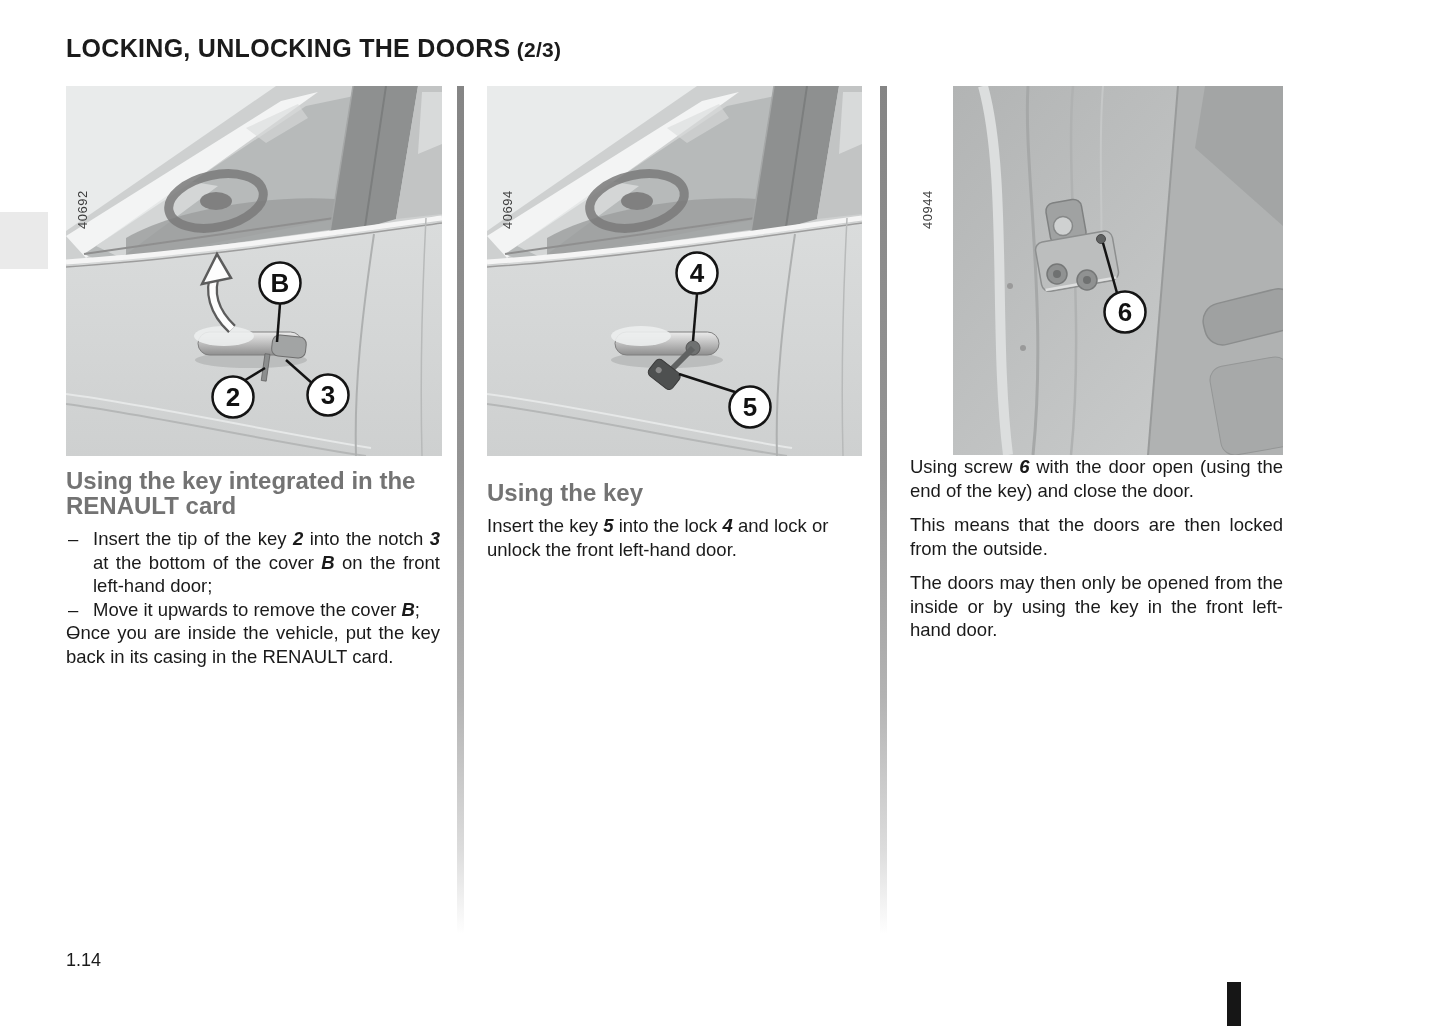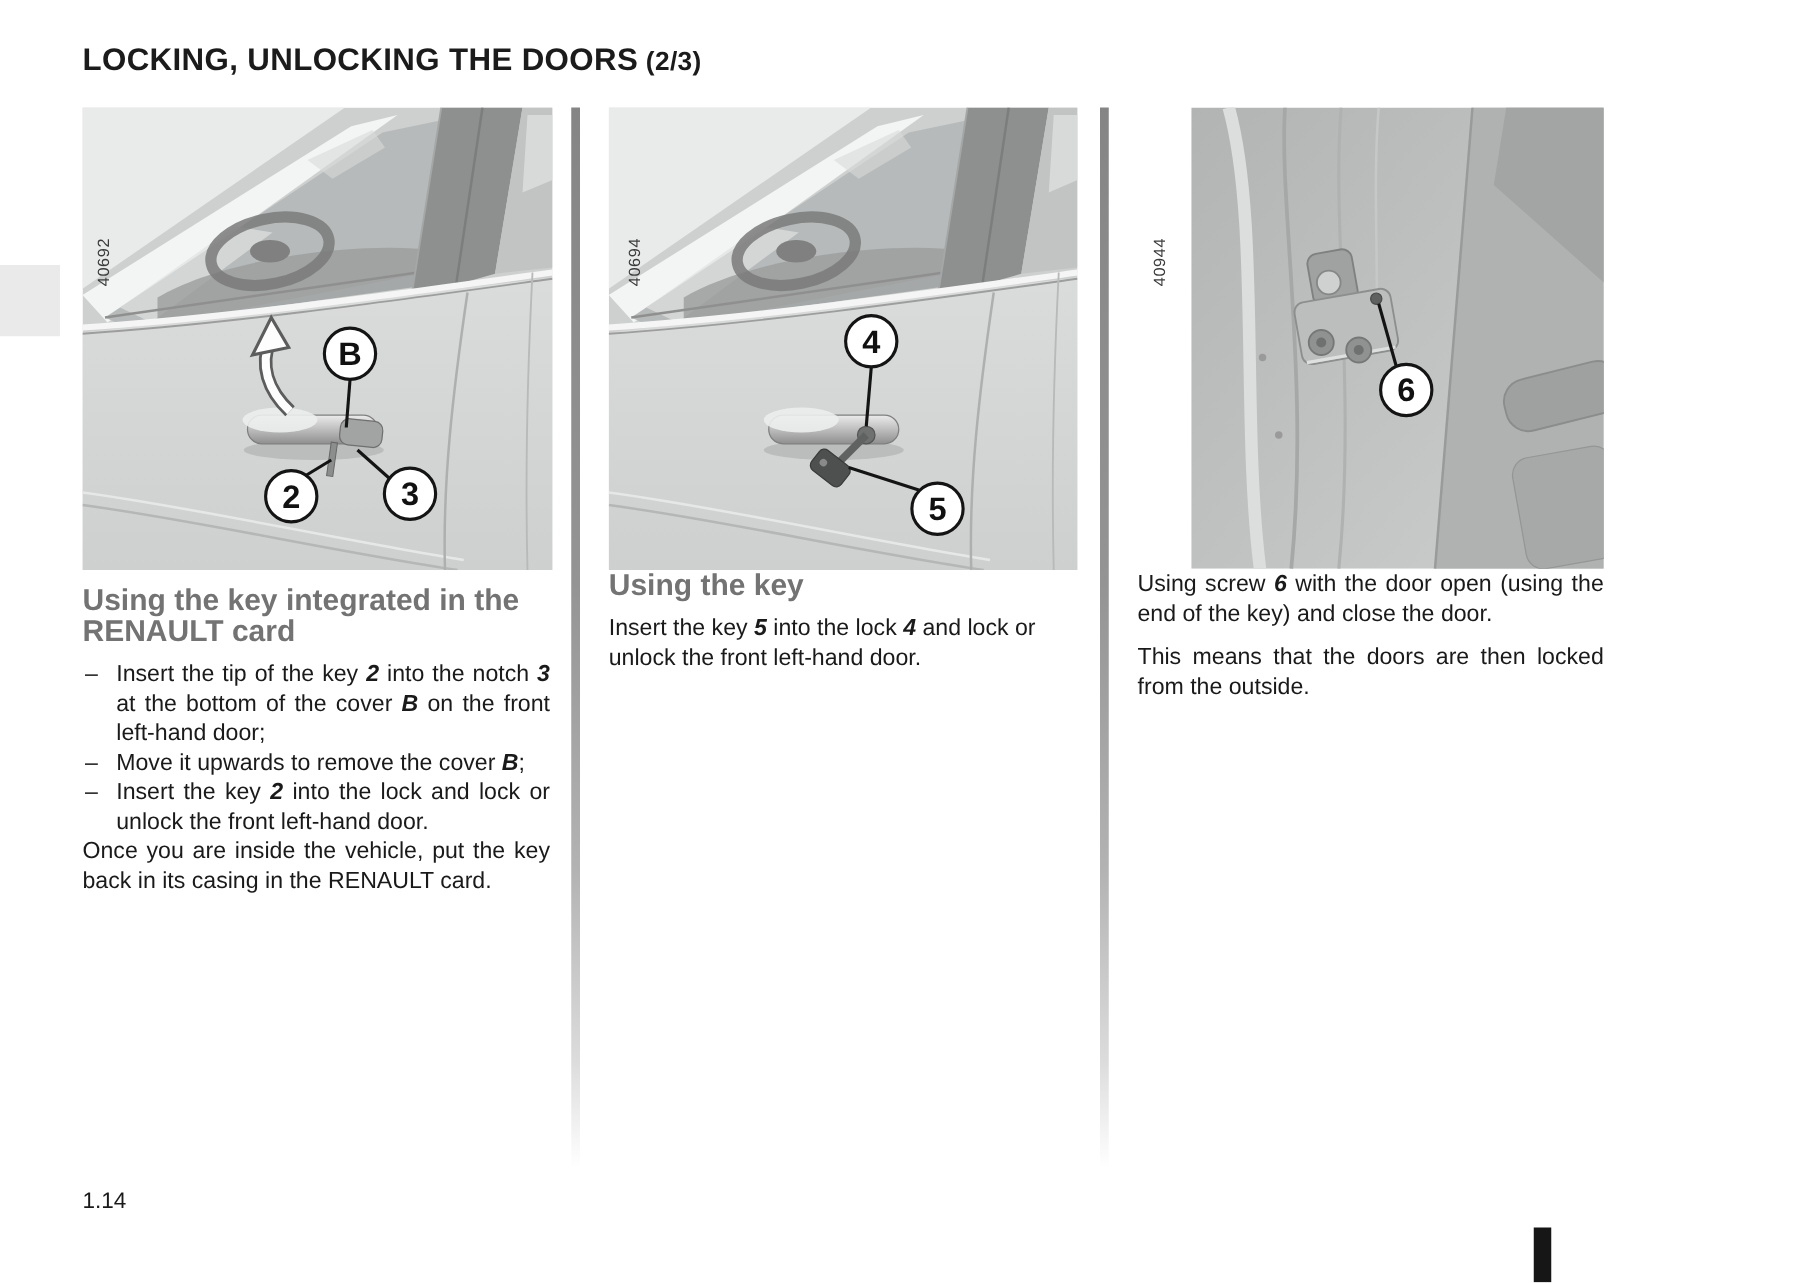--- a/index.html
+++ b/index.html
@@ -129,21 +129,21 @@
         <g>
           <circle cx="262" cy="309" r="20.5" fill="#ffffff" stroke="#141414" stroke-width="2.5"></circle>
           <text x="262" y="318" text-anchor="middle" font-size="26" font-weight="bold" fill="#111111">3</text>
         </g>
       </svg>
     </div>
     <h3 class="h-small">Using the key integrated in the RENAULT card</h3>
     <div class="body-text">
       <div class="bullet just"><span class="marker">–</span><span><span>Insert the tip of the key </span><span class="ref">2</span><span> into the notch </span><span class="ref">3</span><span> at the bottom of the cover </span><span class="ref">B</span><span> on the front left-hand door;</span></span></div>
       <div class="bullet just"><span class="marker">–</span><span><span>Move it upwards to remove the cover </span><span class="ref">B</span><span>;</span></span></div>
-      <div class="bullet just"><span class="marker">–</span><span><span>Insert the key </span><span class="ref">2</span><span> into the lock and lock or unlock the front left-hand door.</span></span></div>
+      <div class="bullet just"><span class="marker">–</span></div>
     </div>
     <p class="body-text just mt"><span>Once you are inside the vehicle, put the key back in its casing in the RENAULT card.</span></p>
   </div>
 
   <div class="col" id="col2">
     <div class="figure">
       <span class="fig-num pos-b">40694</span>
       <svg width="375" height="370" viewBox="0 0 375 370">
         <defs>
           <linearGradient id="gd2" x1="0" y1="0" x2="0" y2="1">
@@ -197,21 +197,21 @@
         <g>
           <circle cx="210" cy="187" r="20.5" fill="#ffffff" stroke="#141414" stroke-width="2.5"></circle>
           <text x="210" y="196" text-anchor="middle" font-size="26" font-weight="bold" fill="#111111">4</text>
         </g>
         <g>
           <circle cx="263" cy="321" r="20.5" fill="#ffffff" stroke="#141414" stroke-width="2.5"></circle>
           <text x="263" y="330" text-anchor="middle" font-size="26" font-weight="bold" fill="#111111">5</text>
         </g>
       </svg>
     </div>
-    <h3 class="h-small" style="margin-top:0;">Using the key</h3>
+    <h3 class="h-small" style="margin-top:24px;">Using the key</h3>
     <p class="body-text"><span>Insert the key </span><span class="ref">5</span><span> into the lock </span><span class="ref">4</span><span> and lock or unlock the front left-hand door.</span></p>
   </div>
 
   <div class="col" id="col3">
     <div class="figure">
       <span class="fig-num pos-c">40944</span>
       <svg width="330" height="369" viewBox="0 0 330 369">
         <defs>
           <linearGradient id="gbg3" x1="0" y1="0" x2="1" y2="1">
             <stop offset="0" stop-color="#b2b4b4"></stop>
@@ -247,17 +247,18 @@
 
         <line x1="150" y1="157" x2="164" y2="207" stroke="#141414" stroke-width="2.5"></line>
         <g>
           <circle cx="172" cy="226" r="20.5" fill="#ffffff" stroke="#141414" stroke-width="2.5"></circle>
           <text x="172" y="235" text-anchor="middle" font-size="26" font-weight="bold" fill="#111111">6</text>
         </g>
       </svg>
     </div>
     <p class="body-text just"><span>Using screw </span><span class="ref">6</span><span> with the door open (using the end of the key) and close the door.</span></p>
     <p class="body-text just" style="margin-top:11px;"><span>This means that the doors are then locked from the outside.</span></p>
+    <p class="body-text just" style="margin-top:11px;"><span>The doors may then only be opened from the inside or by using the key in the front left-hand door.</span></p>
   </div>
 
   <div class="page-num">1.14</div>
   <div class="corner-bar"></div>
 </div>
 
 </body></html>

